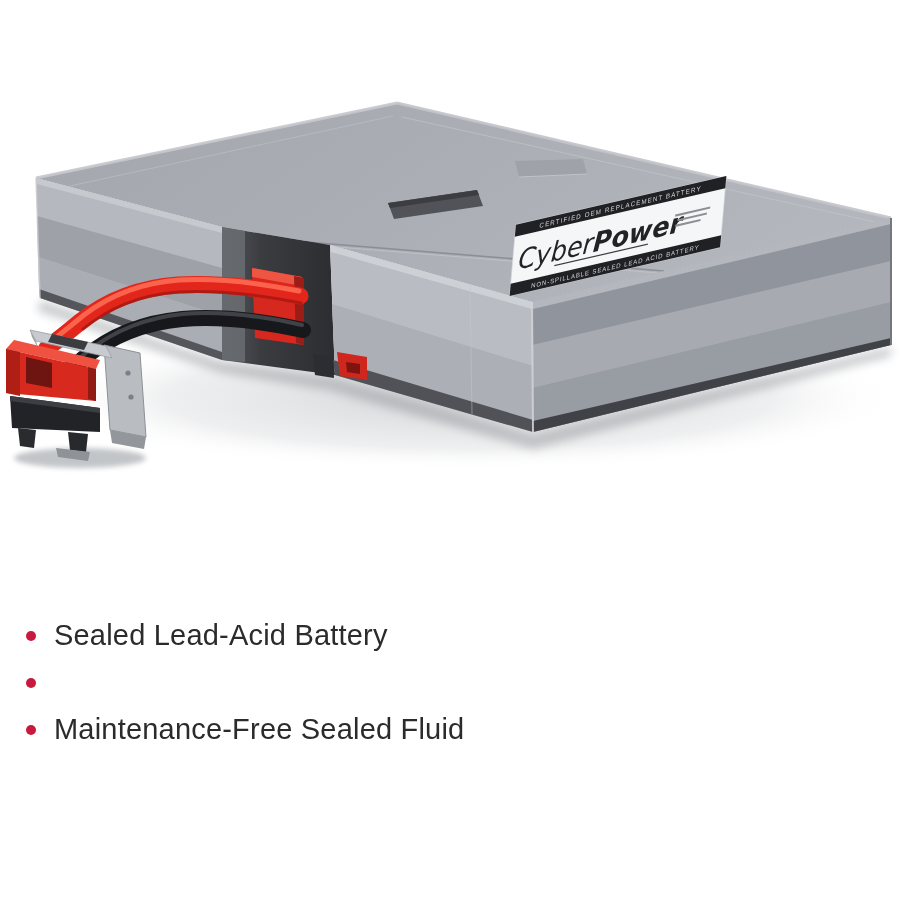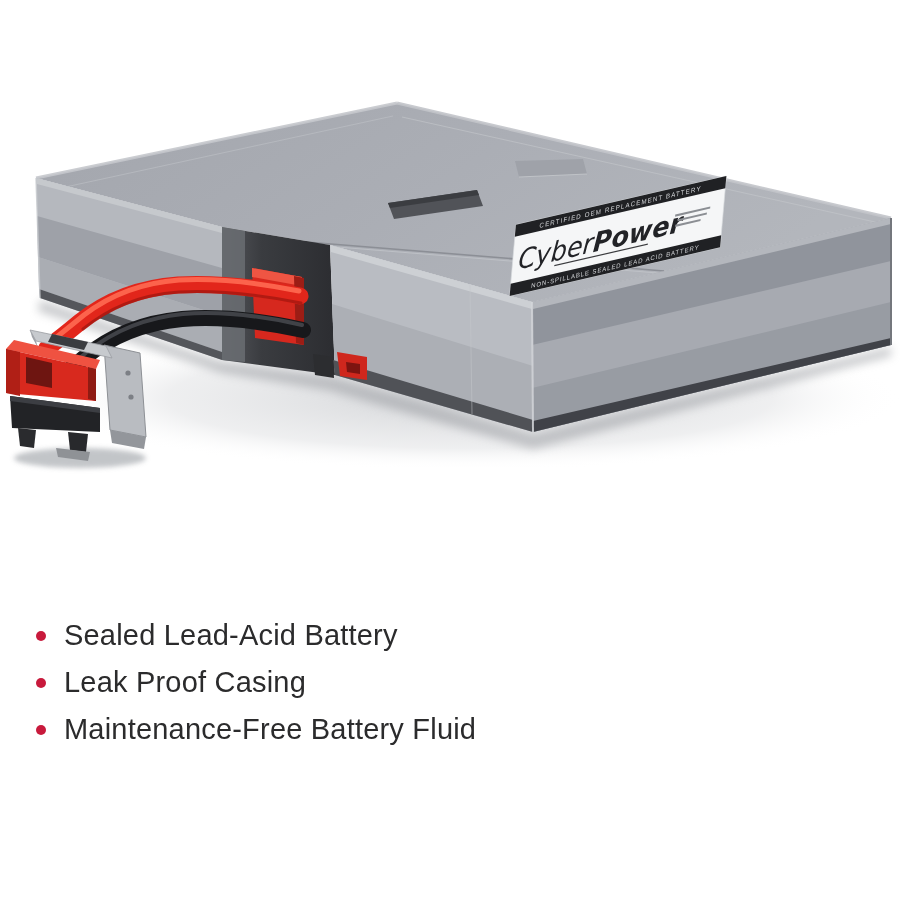--- a/index.html
+++ b/index.html
@@ -1,19 +1,19 @@
 <!DOCTYPE html>
 <html><head>
 <meta charset="utf-8">
 <style>
   html,body{margin:0;padding:0;background:#ffffff;}
   .stage{position:relative;width:900px;height:900px;background:#ffffff;overflow:hidden;
          font-family:"Liberation Sans", sans-serif;}
   .photo{position:absolute;left:0;top:0;width:900px;height:580px;}
-  .features{position:absolute;left:36px;top:612px;width:560px;}
+  .features{position:absolute;left:26px;top:612px;width:560px;}
   .features ul{list-style:none;margin:0;padding:0;}
   .features li{display:flex;align-items:center;height:47px;}
   .bullet{width:10px;height:10px;border-radius:50%;background:#c81a3c;flex:0 0 auto;margin-right:18px;}
   .feature-text{font-size:29px;color:#2b2b2c;letter-spacing:0.2px;font-weight:400;
                 white-space:nowrap;}
 </style>
 </head>
 <body>
 
 <div class="stage">
@@ -168,22 +168,21 @@
   </svg>
 
   <div class="features">
     <ul>
       <li>
         <span class="bullet"></span>
         <span class="feature-text">Sealed Lead-Acid Battery</span>
       </li>
       <li>
         <span class="bullet"></span>
-        <span class="feature-text">Leak Proof Casing</span>
       </li>
       <li>
         <span class="bullet"></span>
-        <span class="feature-text">Maintenance-Free Battery Fluid</span>
+        <span class="feature-text">Maintenance-Free Sealed Fluid</span>
       </li>
     </ul>
   </div>
 
 </div>
 
 </body></html>

